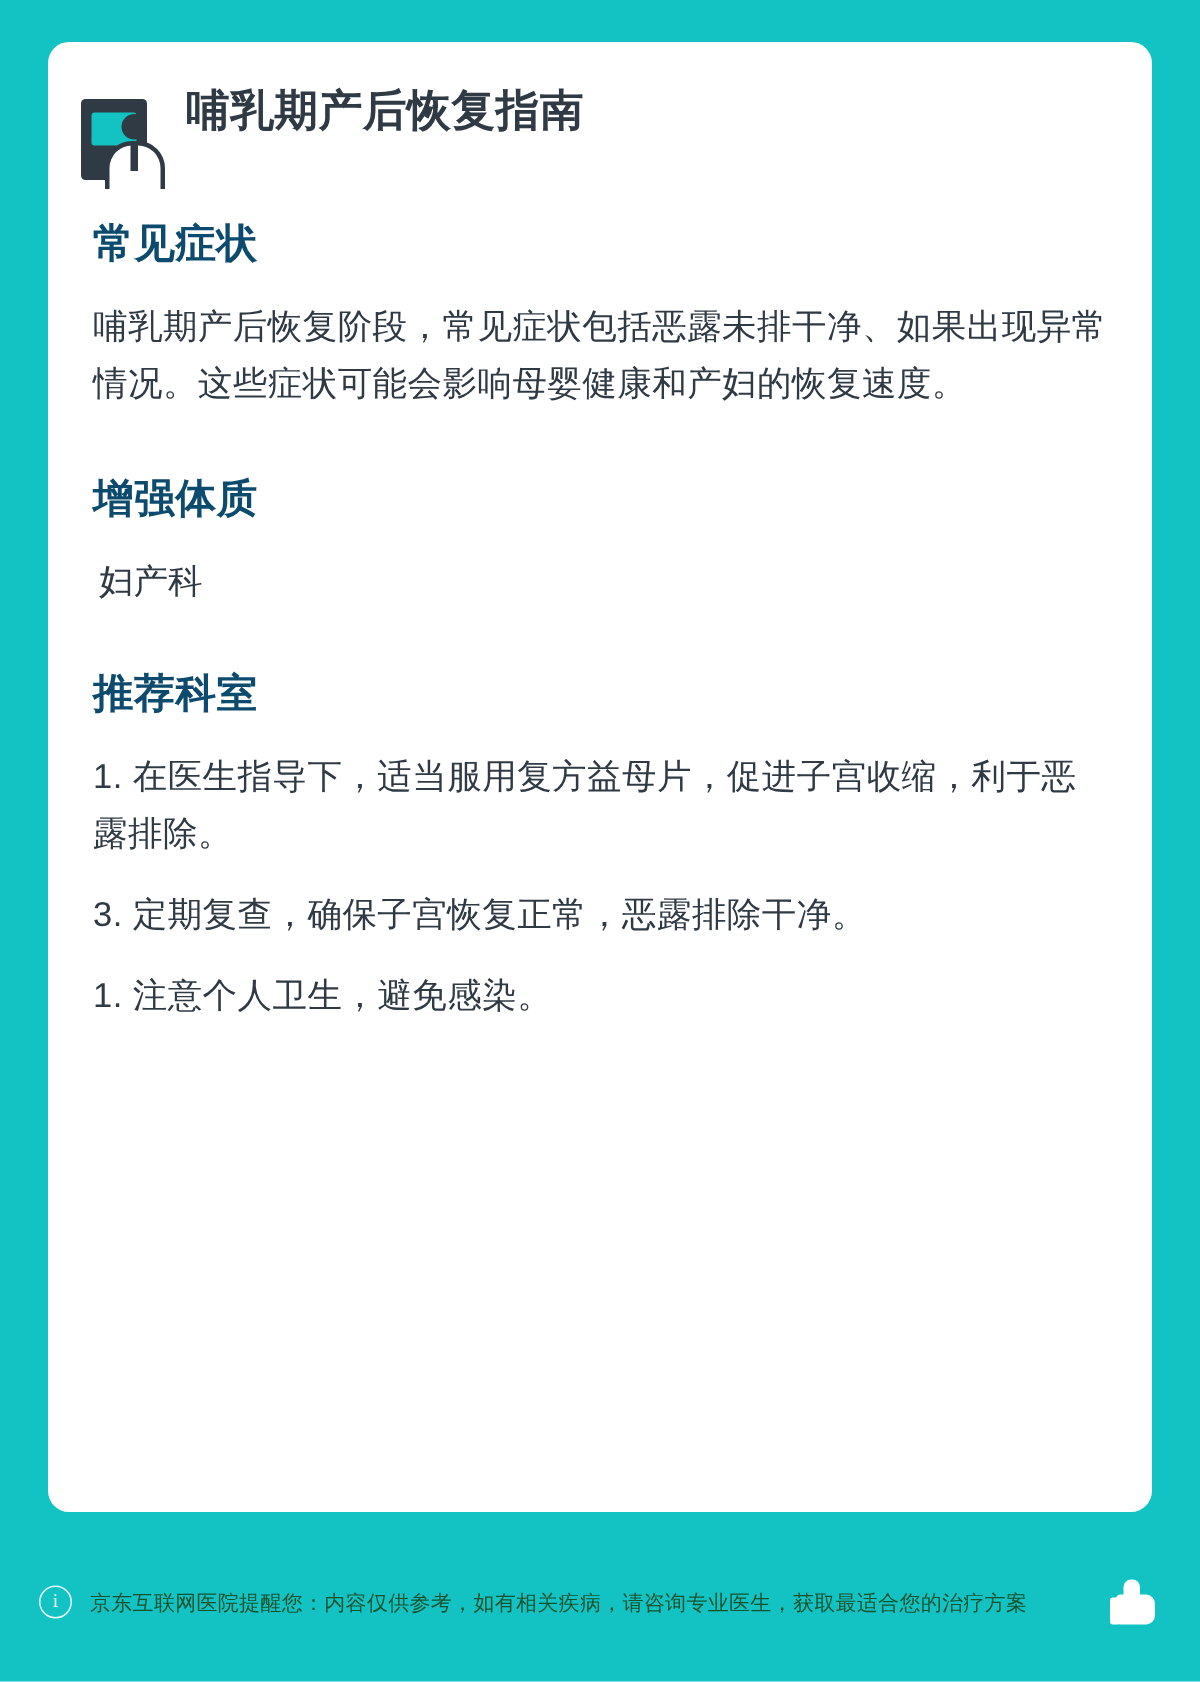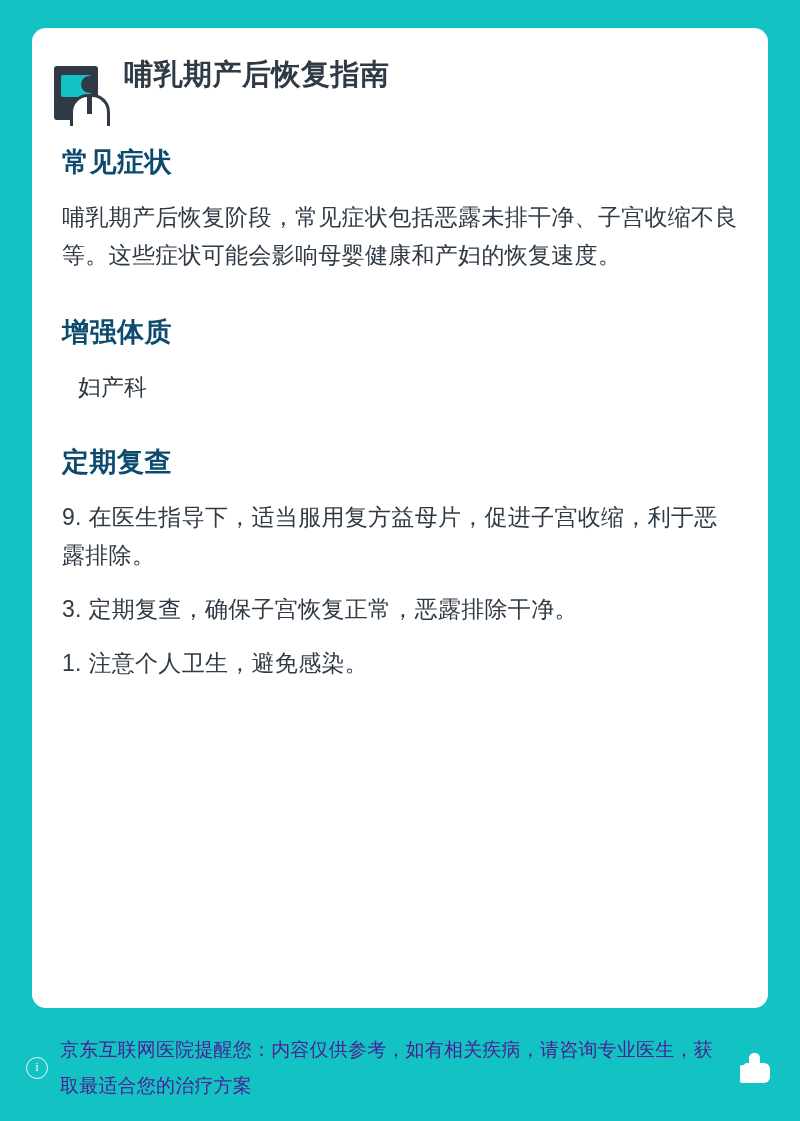--- a/index.html
+++ b/index.html
@@ -117,21 +117,21 @@
 
   p.body-text {
     margin: 18px 0 0 0;
     font-size: 23px;
     line-height: 38px;
     color: #2f3a44;
     letter-spacing: 0.3px;
   }
 
   p.dept {
-    margin: 20px 0 0 16px;
+    margin: 20px 0 0 4px;
     font-size: 23px;
     line-height: 34px;
     color: #2f3a44;
   }
 
   ol.points {
     margin: 18px 0 0 0;
     padding: 0;
     list-style: none;
   }
@@ -163,23 +163,23 @@
     border-radius: 50%;
     color: #ffffff;
     font-size: 13px;
     line-height: 18px;
     text-align: center;
     font-family: "Liberation Serif", serif;
     opacity: 0.9;
   }
   .footer .disclaimer {
     flex: 1 1 auto;
-    font-size: 19px;
-    line-height: 36px;
-    color: #4c1d95;
+    font-size: 14px;
+    line-height: 18px;
+    color: #14532d;
     letter-spacing: 0.2px;
   }
   .footer .thumb {
     flex: 0 0 auto;
     width: 34px;
     height: 34px;
     position: relative;
   }
   .footer .thumb .palm {
     position: absolute;
@@ -221,28 +221,28 @@
       <div class="person">
         <div class="head"></div>
         <div class="body"></div>
         <div class="tie"></div>
       </div>
     </div>
 
     <h1 class="title">哺乳期产后恢复指南</h1>
 
     <h2 class="section first">常见症状</h2>
-    <p class="body-text">哺乳期产后恢复阶段，常见症状包括恶露未排干净、子宫收缩不良等。这些症状可能会影响母婴健康和产妇的恢复速度。</p>
+    <p class="body-text">哺乳期产后恢复阶段，常见症状包括恶露未排干净、如果出现异常情况。这些症状可能会影响母婴健康和产妇的恢复速度。</p>
 
     <h2 class="section">增强体质</h2>
     <p class="dept">妇产科</p>
 
-    <h2 class="section">定期复查</h2>
+    <h2 class="section">推荐科室</h2>
     <ol class="points">
-      <li>9. 在医生指导下，适当服用复方益母片，促进子宫收缩，利于恶露排除。</li>
+      <li>1. 在医生指导下，适当服用复方益母片，促进子宫收缩，利于恶露排除。</li>
       <li>3. 定期复查，确保子宫恢复正常，恶露排除干净。</li>
       <li>1. 注意个人卫生，避免感染。</li>
     </ol>
 
   </div>
 
   <div class="footer">
     <div class="info-icon">i</div>
     <div class="disclaimer">京东互联网医院提醒您：内容仅供参考，如有相关疾病，请咨询专业医生，获取最适合您的治疗方案</div>
     <div class="thumb">

